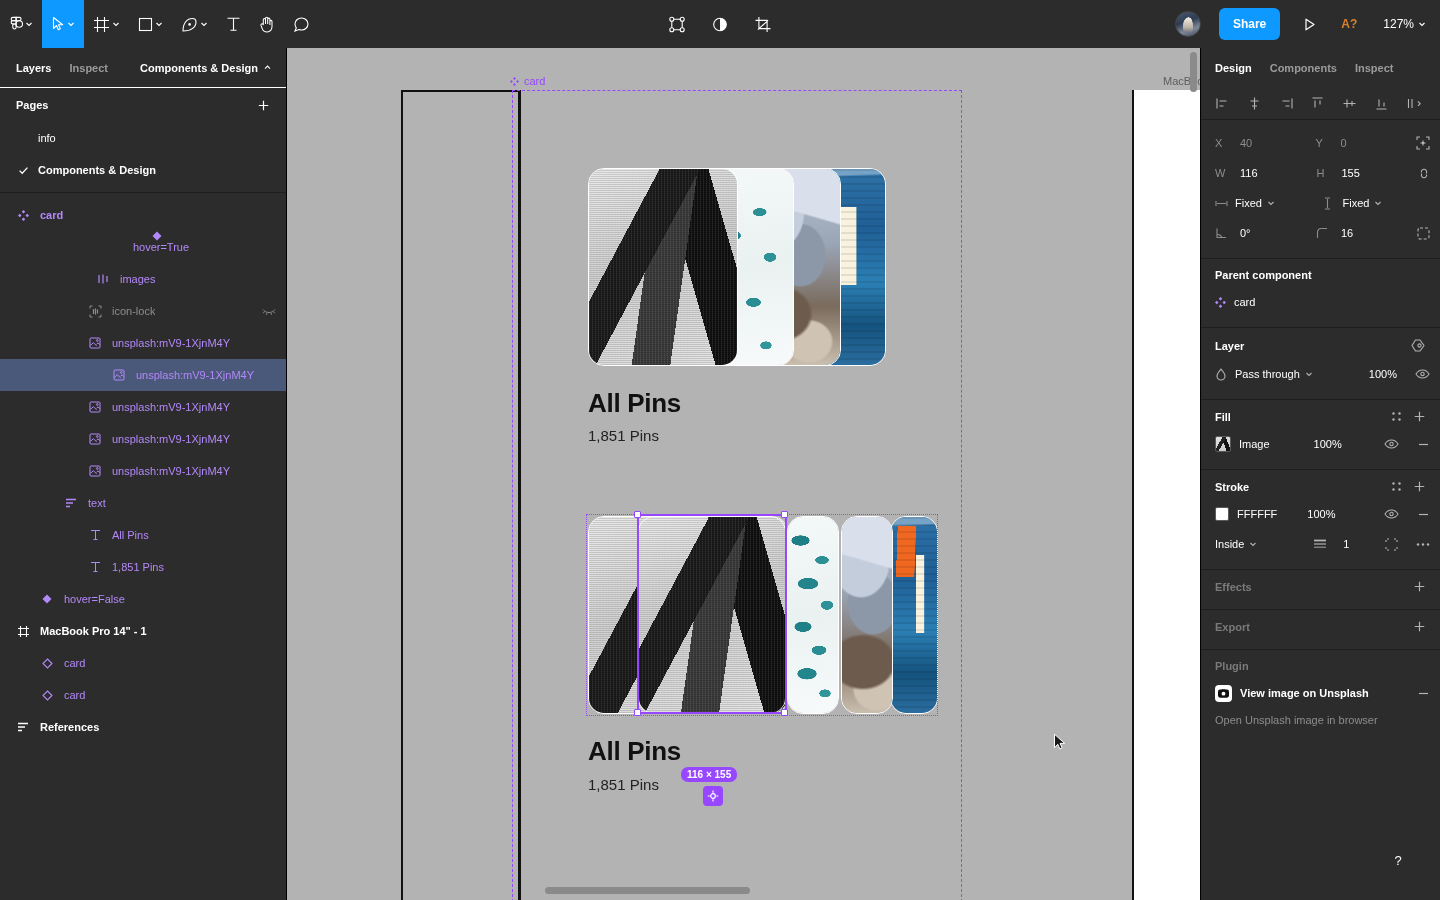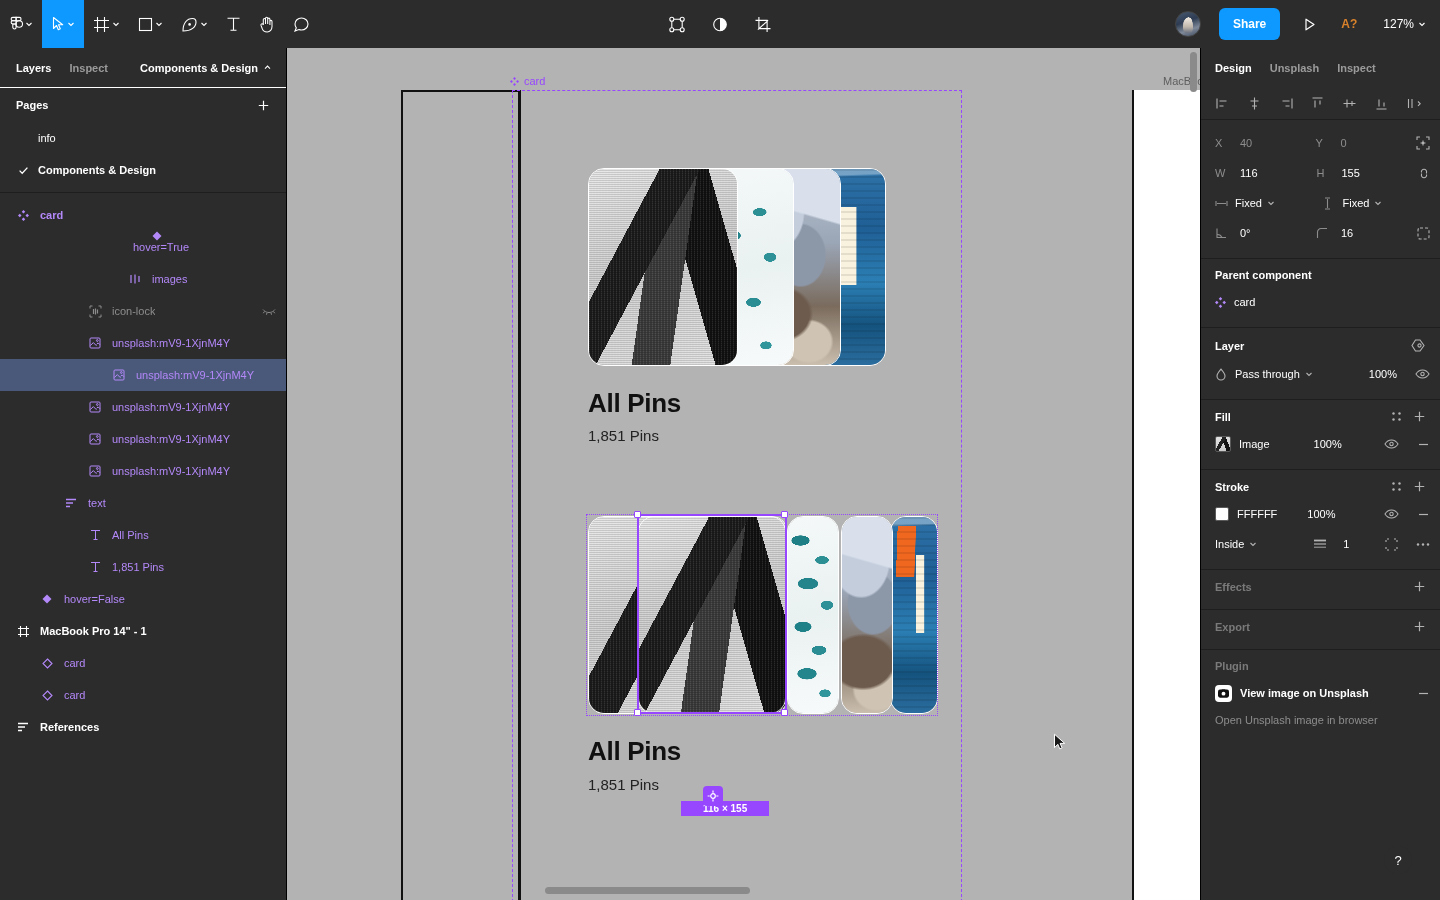--- a/index.html
+++ b/index.html
@@ -190,21 +190,21 @@
 
   
   .sel-outer { position:absolute; border:1px dotted #9747ff; pointer-events:none; }
   .sel-box   { position:absolute; border:2px solid #9747ff; pointer-events:none; }
   .handle {
     position:absolute; width:7px; height:7px; background:#fff;
     border:1.5px solid #9747ff; border-radius:1px;
   }
   .dim-badge {
     position:absolute; background:#9747ff; color:#fff; font-size:10px;
-    font-weight:600; padding:2px 22px; border-radius:0; white-space:nowrap;margin-top:34px;
+    font-weight:600; padding:2px 6px; border-radius:7px; white-space:nowrap;
   }
   .dim-target {
     position:absolute; width:20px; height:20px; background:#9747ff;
     border-radius:4px; display:flex; align-items:center; justify-content:center;
   }
   .hscroll {
     position:absolute; left:258px; bottom:6px; width:205px; height:7px;
     background:#8a8a8a; border-radius:4px; cursor:pointer;
   }
   .vscroll {
@@ -431,21 +431,21 @@
           <span class="name c-purple-b" style="margin-left: 8px;">card</span>
         </div>
         <div class="layer-row" style="padding-left: 38px; flex-direction: column;">
           <span class="ico c-purple">
             <svg width="10" height="10" viewBox="0 0 10 10" fill="currentColor">
               <path d="M5 .5L9.5 5 5 9.5.5 5z"></path>
             </svg>
           </span>
           <span class="name c-purple" style="margin-left: 8px;">hover=True</span>
         </div>
-        <div class="layer-row" style="padding-left: 94px; margin-left: 32px;">
+        <div class="layer-row" style="padding-left: 94px;">
           <span class="ico c-purple">
             <svg width="12" height="12" viewBox="0 0 12 12" fill="none" stroke="currentColor" stroke-width="1.2">
               <path d="M2 2v8M6 1.5v9M10 3v6"></path>
             </svg>
           </span>
           <span class="name c-purple" style="margin-left: 8px;">images</span>
         </div>
         <div class="layer-row" style="padding-left: 86px;">
           <span class="ico c-dim">
             <svg width="13" height="13" viewBox="0 0 13 13" fill="none" stroke="currentColor" stroke-width="1">
@@ -652,21 +652,21 @@
     </svg>
 
     <div class="hscroll"></div>
     <div class="vscroll"></div>
   </div>
 
   <div class="right-panel">
 
     <div class="rp-tabs">
       <div class="rp-tab active">Design</div>
-      <div class="rp-tab">Unsplash</div>
+      <div class="rp-tab">Components</div>
       <div class="rp-tab">Inspect</div>
     </div>
 
     <div class="align-row">
       <div class="align-btn">
         <svg width="15" height="15" viewBox="0 0 15 15" fill="none" stroke="currentColor" stroke-width="1.1">
             <path d="M2 2.5v10M4.5 5h7M4.5 10h4"></path>
           </svg>
       </div>
       <div class="align-btn">

